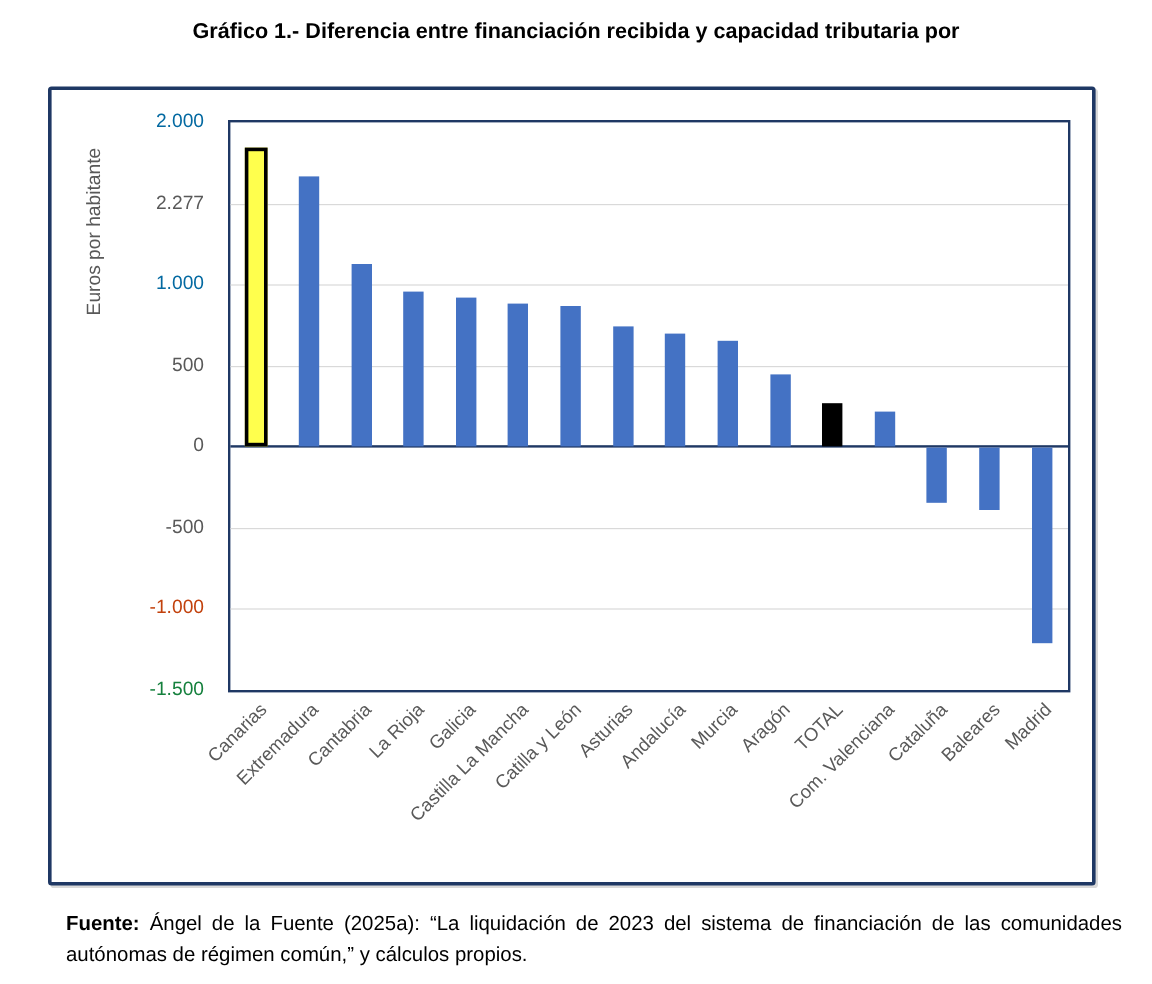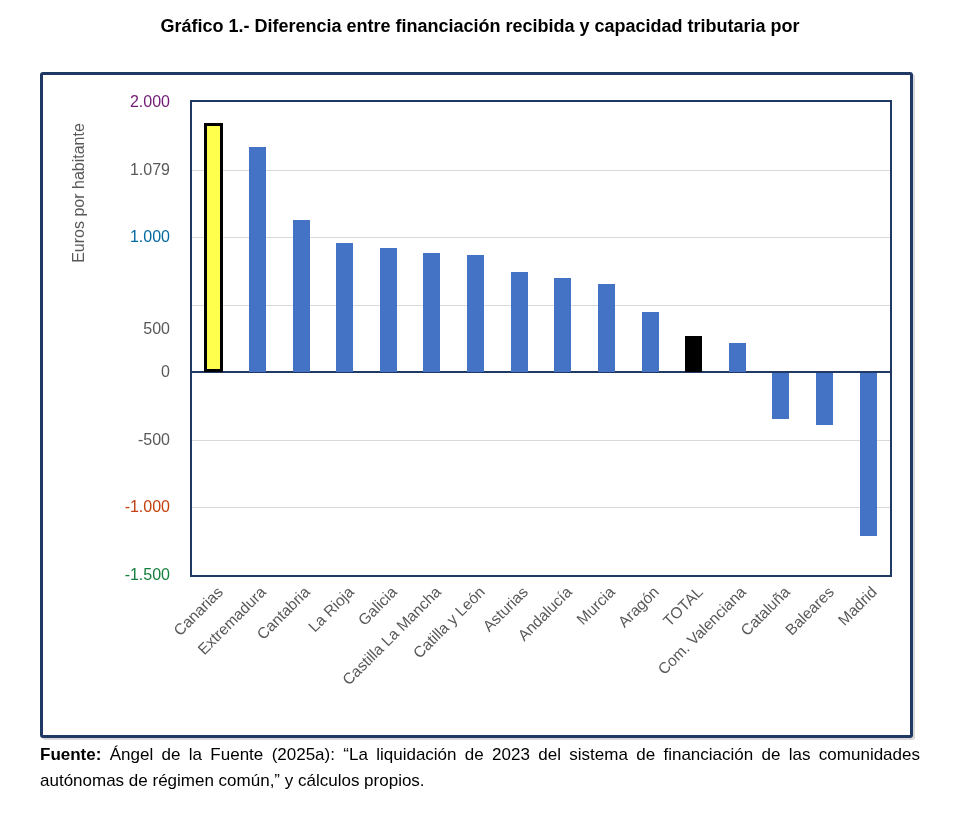--- a/index.html
+++ b/index.html
@@ -112,44 +112,44 @@
     white-space: nowrap;
     transform: rotate(-45deg);
     transform-origin: 100% 0%;
     line-height: 18px;
   }
   .source {
     position: absolute;
     left: 40px;
     top: 742px;
     width: 880px;
-    margin: 0;
+    margin: 15px;
     font-size: 17px;
     color: #000000;
     line-height: 26px;
     text-align: justify;
   }
   .source strong { font-weight: bold; }
 </style>
 </head>
 <body>
 
 <div class="page">
 
   <div class="title">
     <div>Gráfico 1.- Diferencia entre financiación recibida y capacidad tributaria por</div>
   </div>
 
   <div class="figure">
     <div class="ylabel">Euros por habitante</div>
     <div class="yticks" id="yticks">
-        <div class="ytick" style="top: -11px; color: #701a75;">2.000</div>
-        <div class="ytick" style="top: 56.6px; color: rgb(89, 89, 89);">1.079</div>
+        <div class="ytick" style="top: -11px; color: #0369a1;">2.000</div>
+        <div class="ytick" style="top: 56.6px; color: rgb(89, 89, 89);">2.277</div>
         <div class="ytick" style="top: 124.1px; color: #0369a1;">1.000</div>
-        <div class="ytick" style="top: 191.7px; color: rgb(89, 89, 89); margin-top: 24px;">500</div>
+        <div class="ytick" style="top: 191.7px; color: rgb(89, 89, 89);">500</div>
         <div class="ytick" style="top: 259.3px; color: rgb(89, 89, 89);">0</div>
         <div class="ytick" style="top: 326.9px; color: rgb(89, 89, 89);">-500</div>
         <div class="ytick" style="top: 394.4px; color: #c2410c;">-1.000</div>
         <div class="ytick" style="top: 462px; color: #15803d;">-1.500</div>
       </div>
     <div class="plot" id="plot">
         <div class="gridline" style="top: 67.6px; background: rgb(217, 217, 217);"></div>
         <div class="gridline" style="top: 135.1px; background: rgb(217, 217, 217);"></div>
         <div class="gridline" style="top: 202.7px; background: rgb(217, 217, 217);"></div>
         <div class="gridline" style="top: 337.9px; background: rgb(217, 217, 217);"></div>

